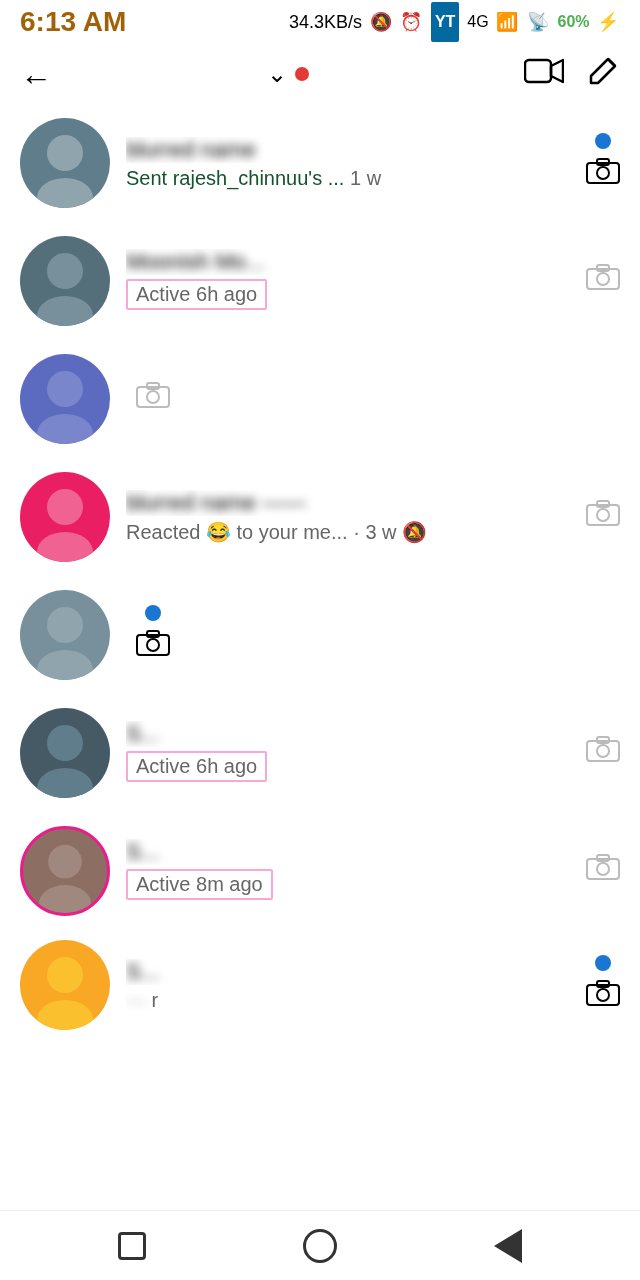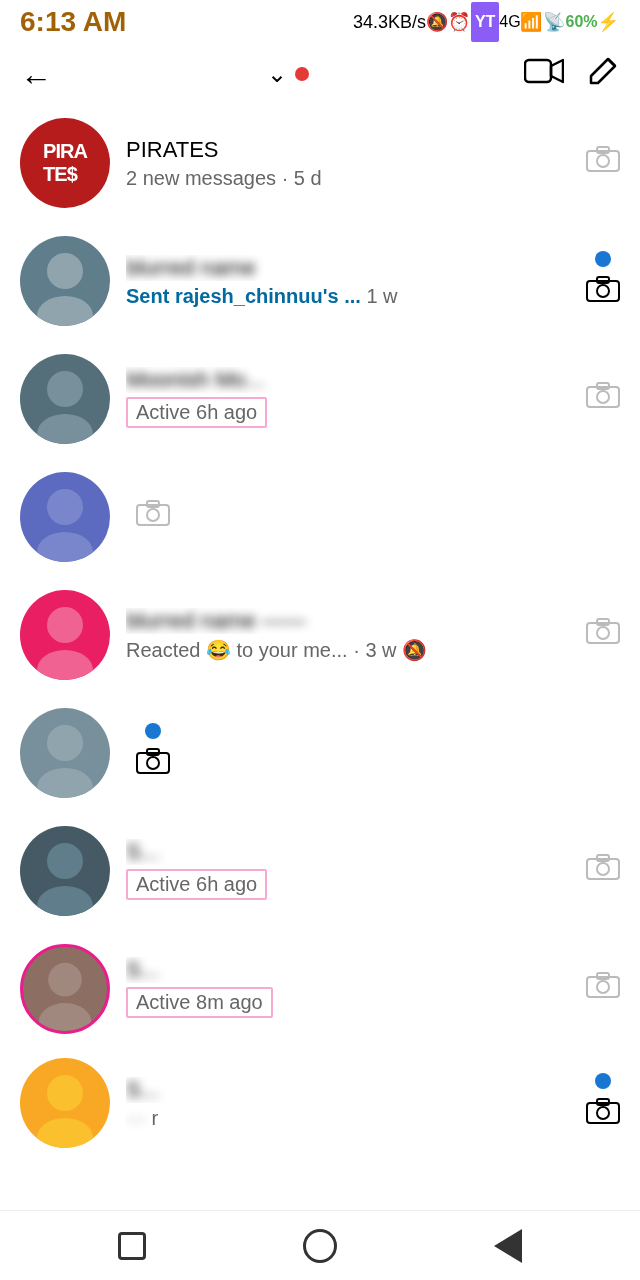--- a/index.html
+++ b/index.html
@@ -24,21 +24,21 @@
     }
     .status-time {
       font-size: 28px;
       font-weight: 600;
       color: #a16207;
       text-align: right;
     }
     .status-icons {
       display: flex;
       align-items: center;
-      gap: 0;
+      gap: 8px;
       font-size: 18px;
       color: #000;
     }
 
     
     .top-nav {
       display: flex;
       align-items: center;
       justify-content: space-between;
       padding: 10px 20px;
@@ -144,22 +144,22 @@
       margin-bottom: 4px;
     }
     .conv-meta {
       font-size: 20px;
       color: #666;
       white-space: nowrap;
       overflow: hidden;
       text-overflow: ellipsis;
     }
     .conv-meta strong {
-      color: #0369a1;
-      font-weight: 700;
+      color: #14532d;
+      font-weight: 400;
       margin-top: 46px;
     }
     .conv-meta.active-highlight {
       border: 2px solid #f9a8d4;
       display: inline-block;
       padding: 2px 8px;
       border-radius: 2px;
       color: #666;
     }
 
@@ -216,21 +216,21 @@
   </style>
 </head>
 <body>
 
 <div class="status-bar">
   <span class="status-time">6:13 AM</span>
   <div class="status-icons">
     <span style="font-size:18px;font-weight:500;">34.3KB/s</span>
     <span>🔕</span>
     <span>⏰</span>
-    <span style="font-size:16px;font-weight:700;background:#8b5cf6;color:#fff;padding:11px 4px;border-radius:2px;">YT</span>
+    <span style="font-size:16px;font-weight:700;background:#0369a1;color:#fff;padding:11px 4px;border-radius:2px;">YT</span>
     <span style="font-size:16px;font-weight:400;">4G</span>
     <span>📶</span>
     <span>📡</span>
     <span style="font-size:16px;font-weight:700;color:#4caf50;">60%</span>
     <span>⚡</span>
   </div>
 </div>
 
 <div class="top-nav">
   <div class="nav-left">
@@ -252,38 +252,20 @@
         <path d="M5 29 L5 22 L22 5 L29 12 L12 29 Z" stroke="#000" stroke-width="2.5" fill="none" stroke-linejoin="round"></path>
         <path d="M22 5 L29 12" stroke="#000" stroke-width="2.5"></path>
         <path d="M5 29 L10 28 L28 10" stroke="none"></path>
       </svg>
     </span>
   </div>
 </div>
 
 <div class="conversation-list">
 
-  <div class="conv-item">
-    <div class="avatar-wrap">
-      <div class="avatar pirates">PIRA<br>TE$</div>
-    </div>
-    <div class="conv-content">
-      <div class="conv-name">PIRATES</div>
-      <div class="conv-meta">2 new messages · 5 d</div>
-    </div>
-    <div class="conv-right">
-      <span class="camera-icon">
-        <svg width="34" height="28" viewBox="0 0 34 28" fill="none">
-            <rect x="1" y="5" width="32" height="20" rx="3" stroke="#bbb" stroke-width="2" fill="none"></rect>
-            <circle cx="17" cy="15" r="6" stroke="#bbb" stroke-width="2" fill="none"></circle>
-            <rect x="11" y="1" width="12" height="6" rx="2" stroke="#bbb" stroke-width="2" fill="none"></rect>
-          </svg>
-      </span>
-    </div>
-  </div>
 
   <div class="conv-item">
     <div class="avatar-wrap">
       <div class="avatar" style="background:#607d8b;">
         <svg viewBox="0 0 90 90">
             <circle cx="45" cy="35" r="18" fill="#90a4ae"></circle>
             <ellipse cx="45" cy="80" rx="28" ry="20" fill="#90a4ae"></ellipse>
           </svg>
       </div>
     </div>

